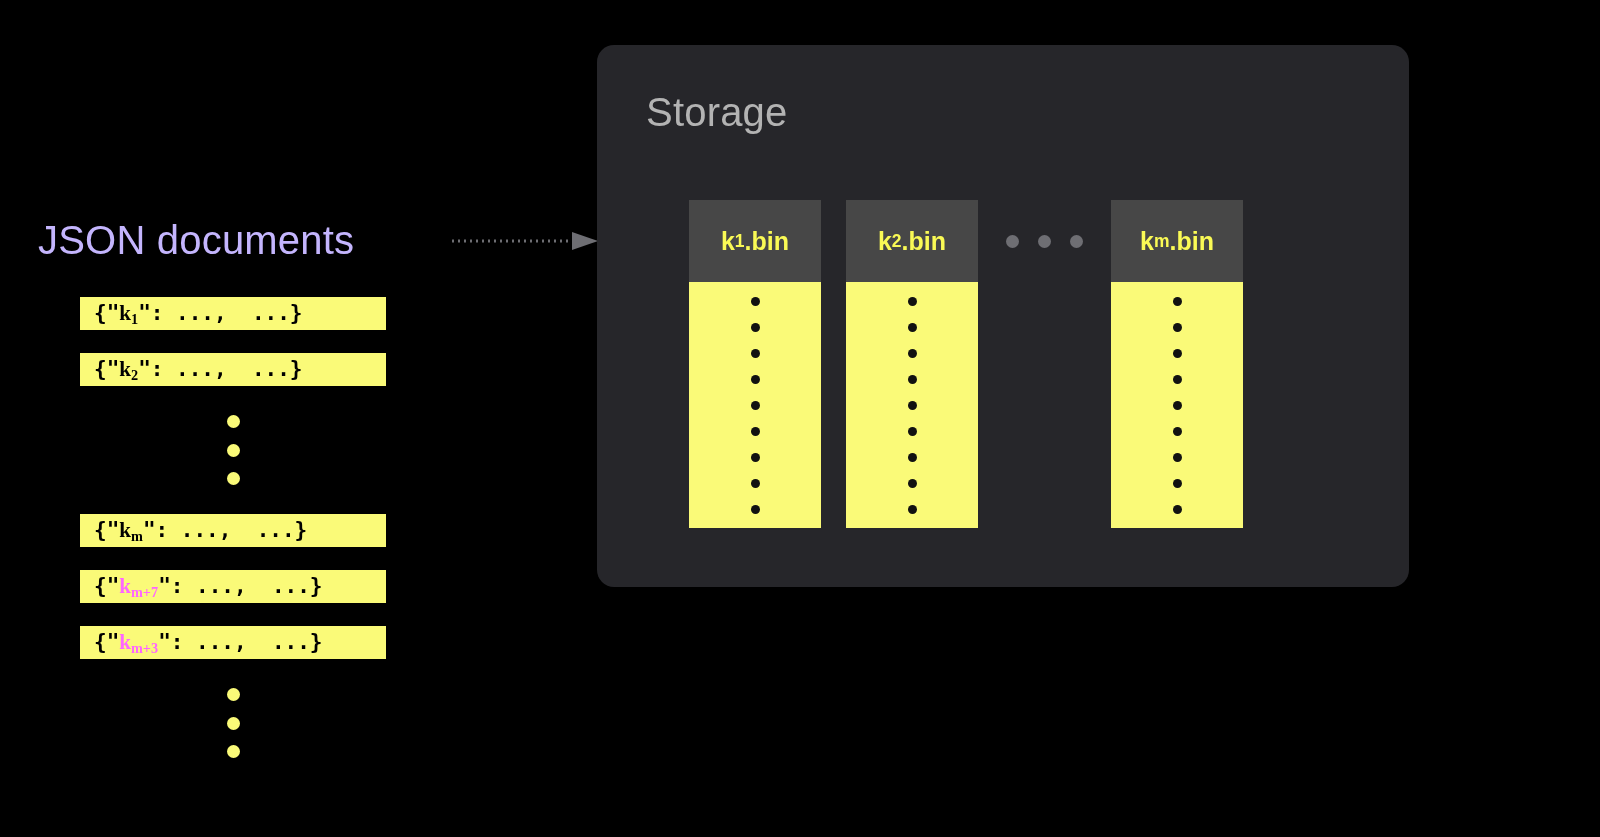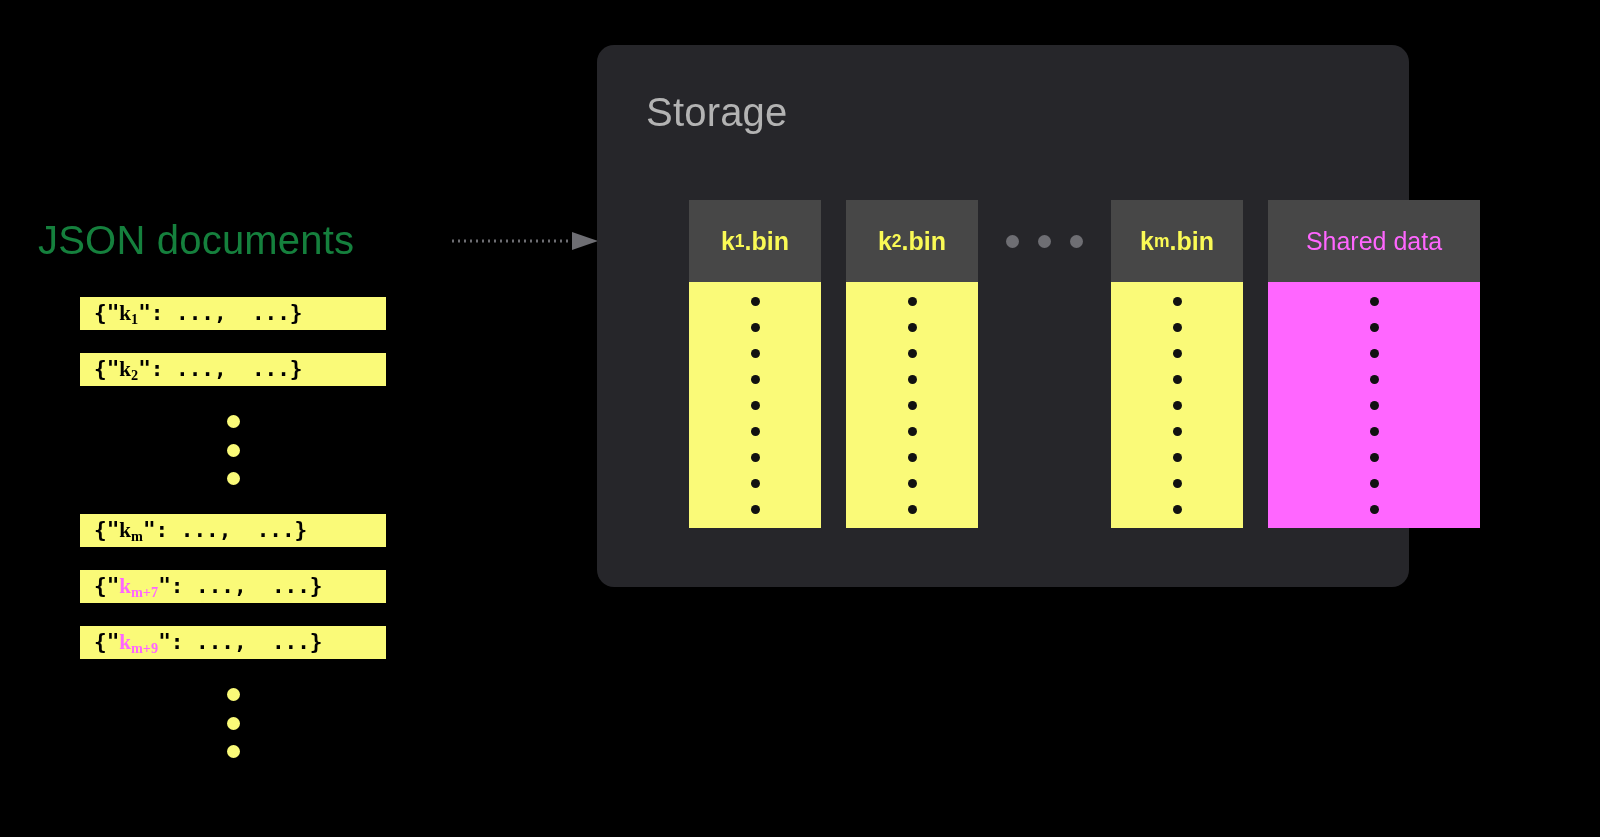--- a/index.html
+++ b/index.html
@@ -14,21 +14,21 @@
     overflow: hidden;
     font-family: "Liberation Sans", sans-serif;
   }
 
   
   #docs-label {
     position: absolute;
     left: 38px;
     top: 218px;
     font-size: 40px;
-    color: #15803d;
+    color: #c4b5fd;
     letter-spacing: 0.2px;
     white-space: nowrap;
   }
 
   #doc-list {
     position: absolute;
     left: 80px;
     top: 297px;
     width: 308px;
   }
@@ -194,21 +194,21 @@
       <span></span>
       <span></span>
     </div>
     <div class="doc-row">
       <div class="doc-code"><span>{"</span><span class="keyname">k<sub>m</sub></span><span>": ...,  ...}</span></div>
     </div>
     <div class="doc-row">
       <div class="doc-code"><span>{"</span><span class="keyname shared">k<sub>m+7</sub></span><span>": ...,  ...}</span></div>
     </div>
     <div class="doc-row">
-      <div class="doc-code"><span>{"</span><span class="keyname shared">k<sub>m+9</sub></span><span>": ...,  ...}</span></div>
+      <div class="doc-code"><span>{"</span><span class="keyname shared">k<sub>m+3</sub></span><span>": ...,  ...}</span></div>
     </div>
     <div class="v-ellipsis">
       <span></span>
       <span></span>
       <span></span>
     </div>
   </div>
 
 <div id="connector">
   <svg width="148" height="26" viewBox="0 0 148 26" xmlns="http://www.w3.org/2000/svg">
@@ -260,28 +260,14 @@
           <i></i>
           <i></i>
           <i></i>
           <i></i>
           <i></i>
           <i></i>
           <i></i>
           <i></i>
         </div>
       </div>
-      <div class="bin shared">
-        <div class="bin-header">Shared data</div>
-        <div class="bin-body">
-          <i></i>
-          <i></i>
-          <i></i>
-          <i></i>
-          <i></i>
-          <i></i>
-          <i></i>
-          <i></i>
-          <i></i>
-        </div>
-      </div>
     </div>
 </div>
 
 </body></html>

